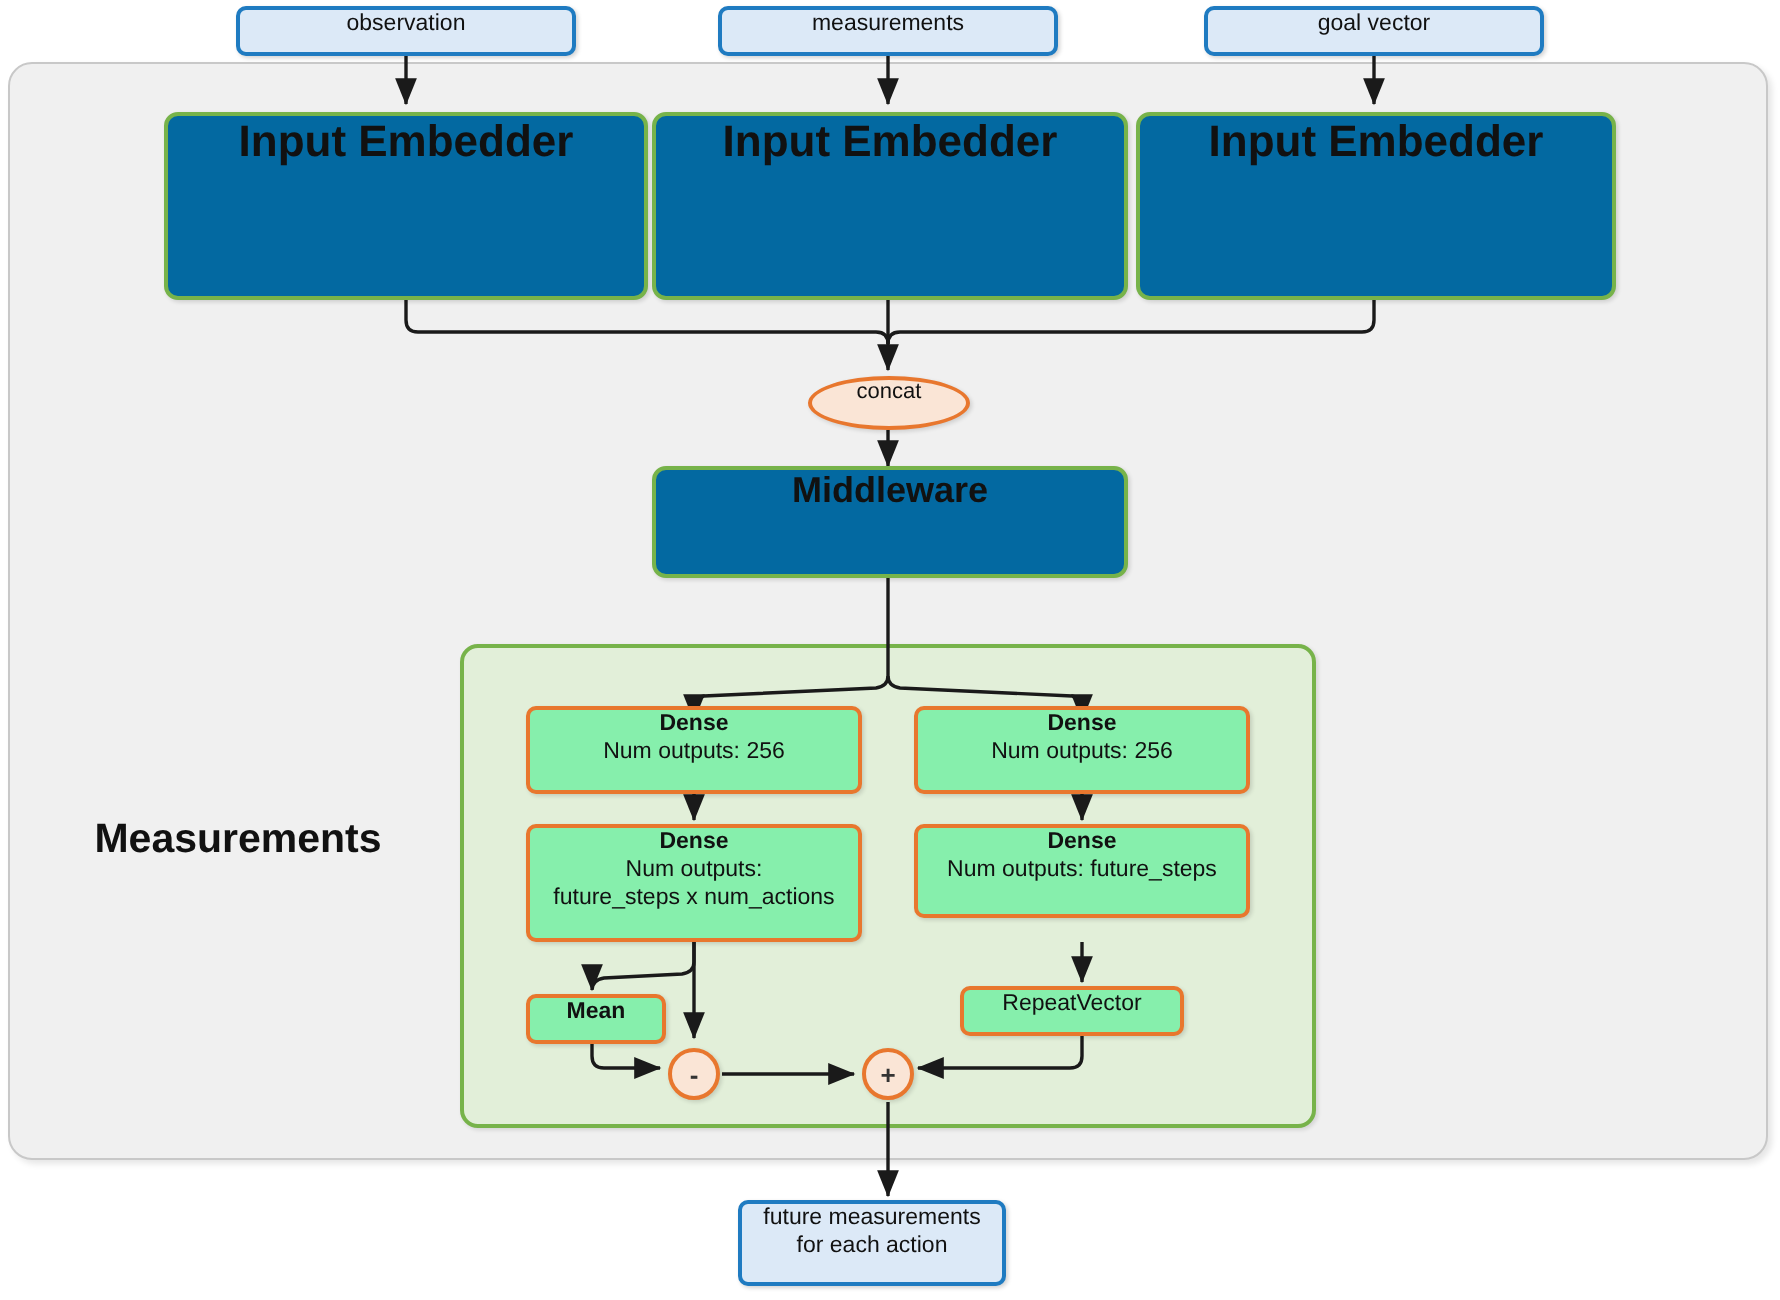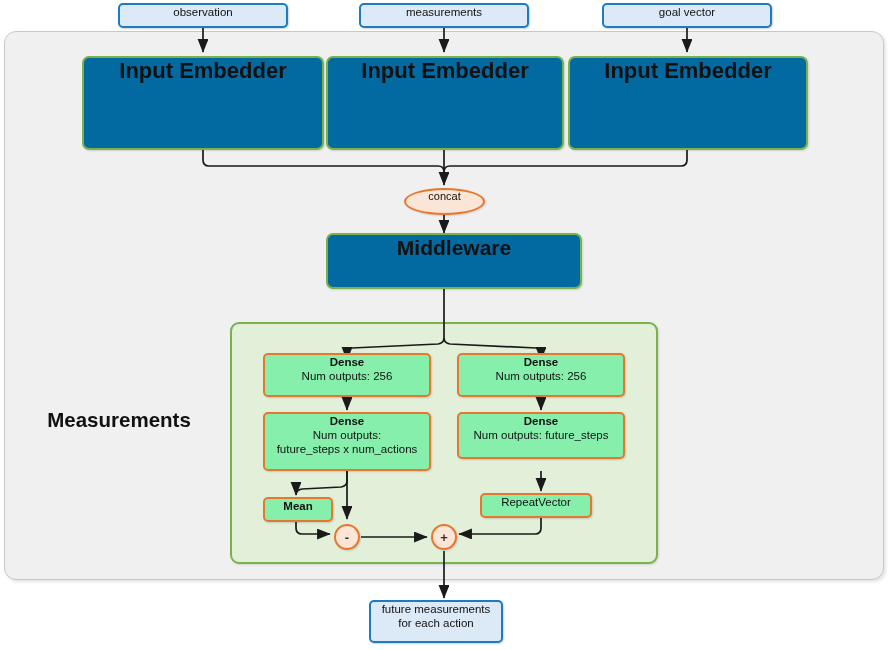--- a/index.html
+++ b/index.html
@@ -225,21 +225,21 @@
   </div>
 
   <div class="node green-box" style="left:568px; top:56px; width:240px; height:94px;">
     <span>Input Embedder</span>
   </div>
 
   <div id="concat-ellipse">
     <span>concat</span>
   </div>
 
-  <div class="node green-box" style="left:326px; top:233px; width:256px; height:56px; font-size:21px;">
+  <div class="node green-box" style="left:326px; top:233px; width:238px; height:56px; font-size:18px;">
     <span>Middleware</span>
   </div>
 
   <div id="head-label">
     <div>Measurements</div>
   </div>
 
   <div class="node orange-box" style="left:263px; top:353px; width:168px; height:44px;">
     <span class="title">Dense</span>
     <span>Num outputs: 256</span>

